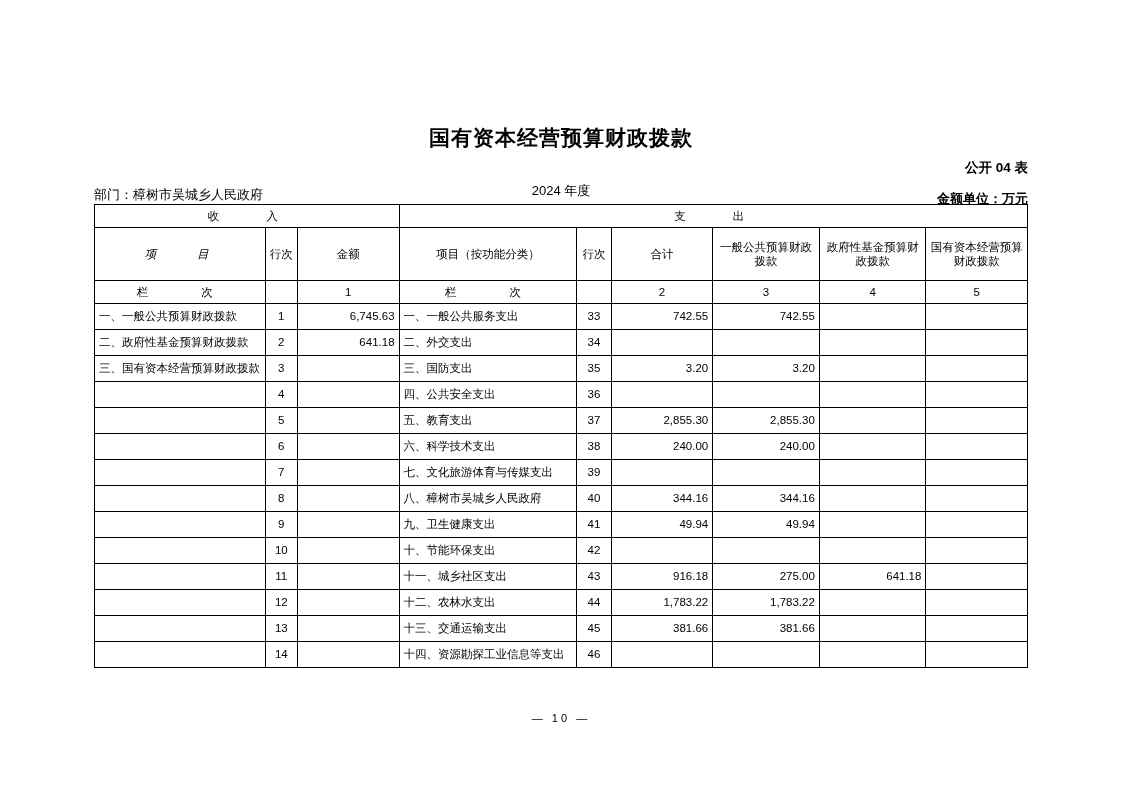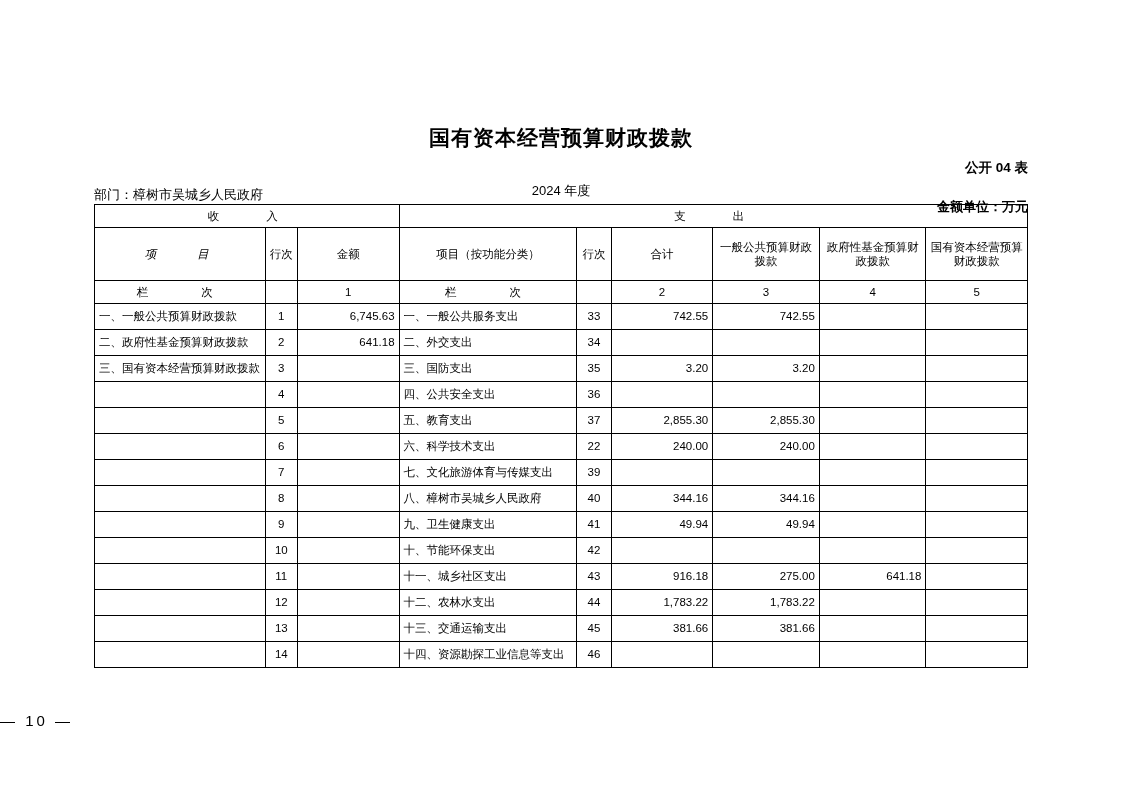--- a/index.html
+++ b/index.html
@@ -58,21 +58,21 @@
   .meta-center {
     position: absolute;
     left: 0;
     top: 0;
     width: 934px;
     text-align: center;
   }
   .meta-right {
     position: absolute;
     right: 0;
-    top: 16px;
+    top: 8px;
     font-weight: bold;
     white-space: nowrap;
   }
   table.main {
     position: absolute;
     left: 94px;
     top: 204px;
     width: 934px;
     border-collapse: collapse;
     table-layout: fixed;
@@ -115,22 +115,22 @@
   }
   .body-row td { height: 25px; }
   .item-cell { text-align: left; padding-left: 8px; }
   .amount-cell { text-align: right; padding-right: 10px; }
   .idx-cell { text-align: center; }
   .footer-page {
     position: absolute;
     left: 0;
     top: 712px;
     width: 1122px;
-    text-align: left;
-    font-size: 15px;
+    text-align: center;
+    font-size: 11px;
     font-family: "Liberation Sans", sans-serif;
     letter-spacing: 3px;
   }
 </style>
 </head>
 <body>
 
 <div class="page">
 
   <div class="doc-title">国有资本经营预算财政拨款</div>
@@ -236,21 +236,21 @@
         <td class="amount-cell">2,855.30</td>
         <td class="amount-cell">2,855.30</td>
         <td class="amount-cell"></td>
         <td class="amount-cell"></td>
       </tr>
       <tr class="body-row">
         <td class="item-cell"></td>
         <td class="idx-cell">6</td>
         <td class="amount-cell"></td>
         <td class="item-cell">六、科学技术支出</td>
-        <td class="idx-cell">22</td>
+        <td class="idx-cell">38</td>
         <td class="amount-cell">240.00</td>
         <td class="amount-cell">240.00</td>
         <td class="amount-cell"></td>
         <td class="amount-cell"></td>
       </tr>
       <tr class="body-row">
         <td class="item-cell"></td>
         <td class="idx-cell">7</td>
         <td class="amount-cell"></td>
         <td class="item-cell">七、文化旅游体育与传媒支出</td>

